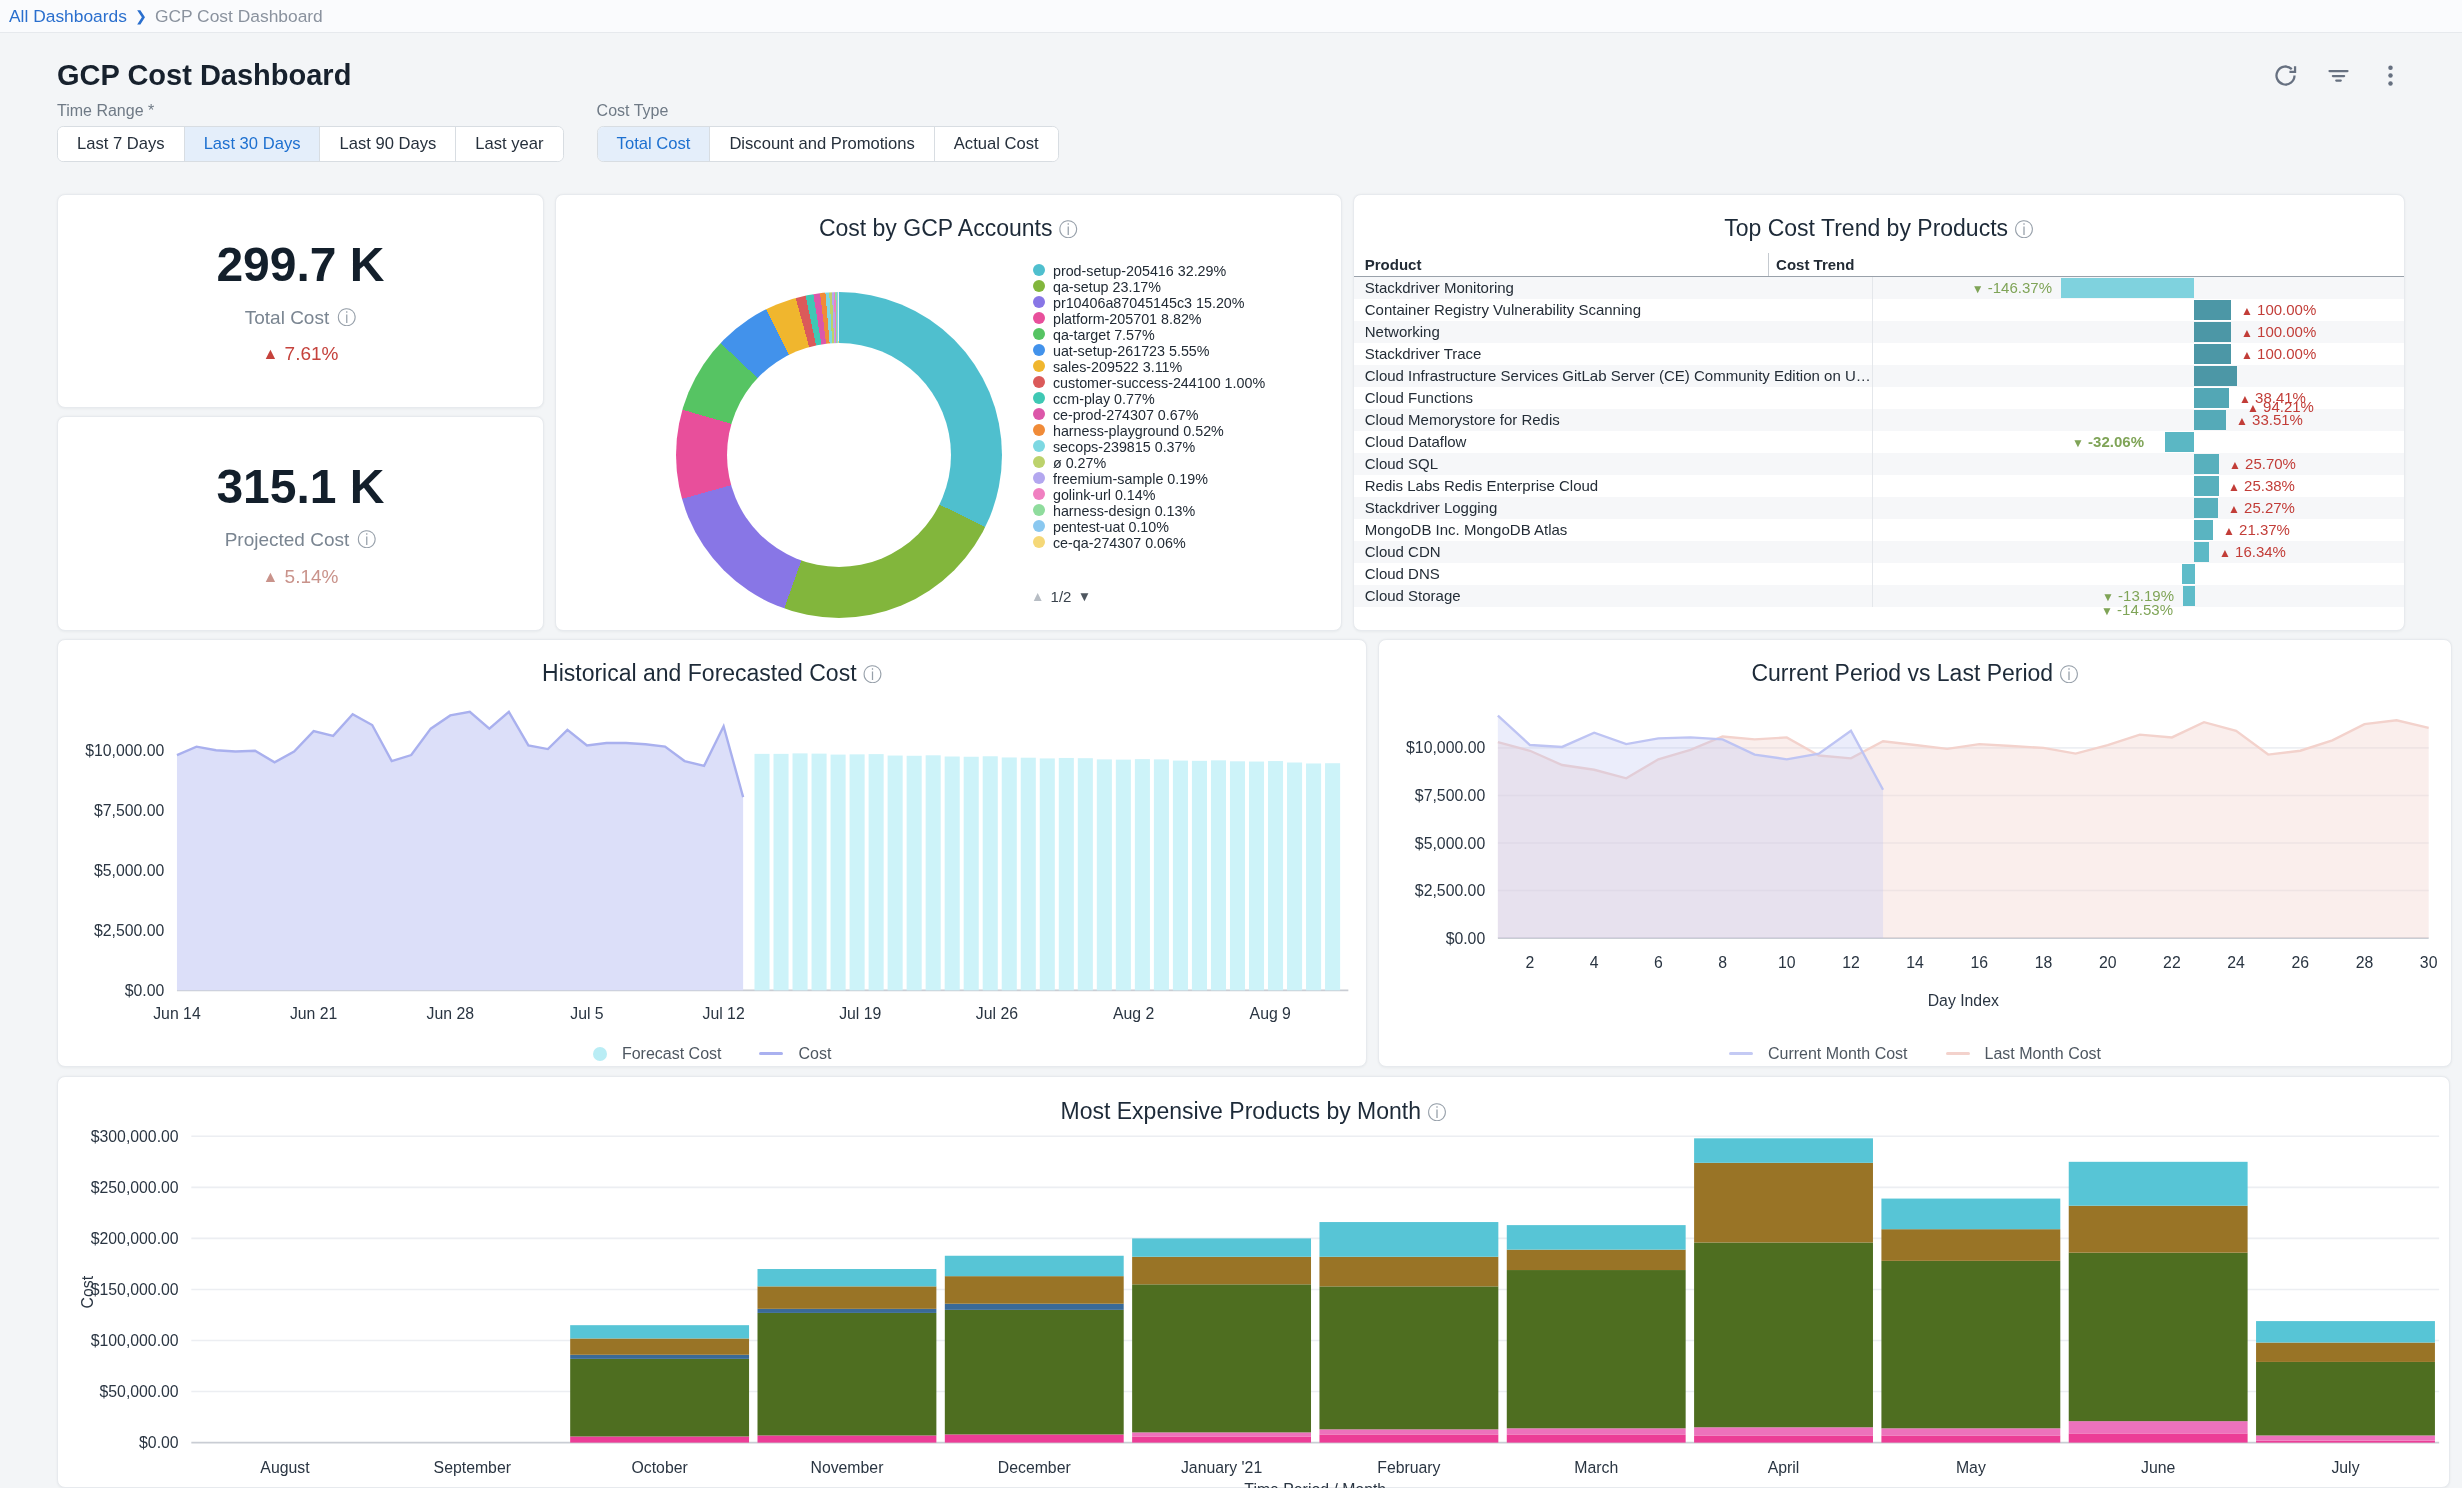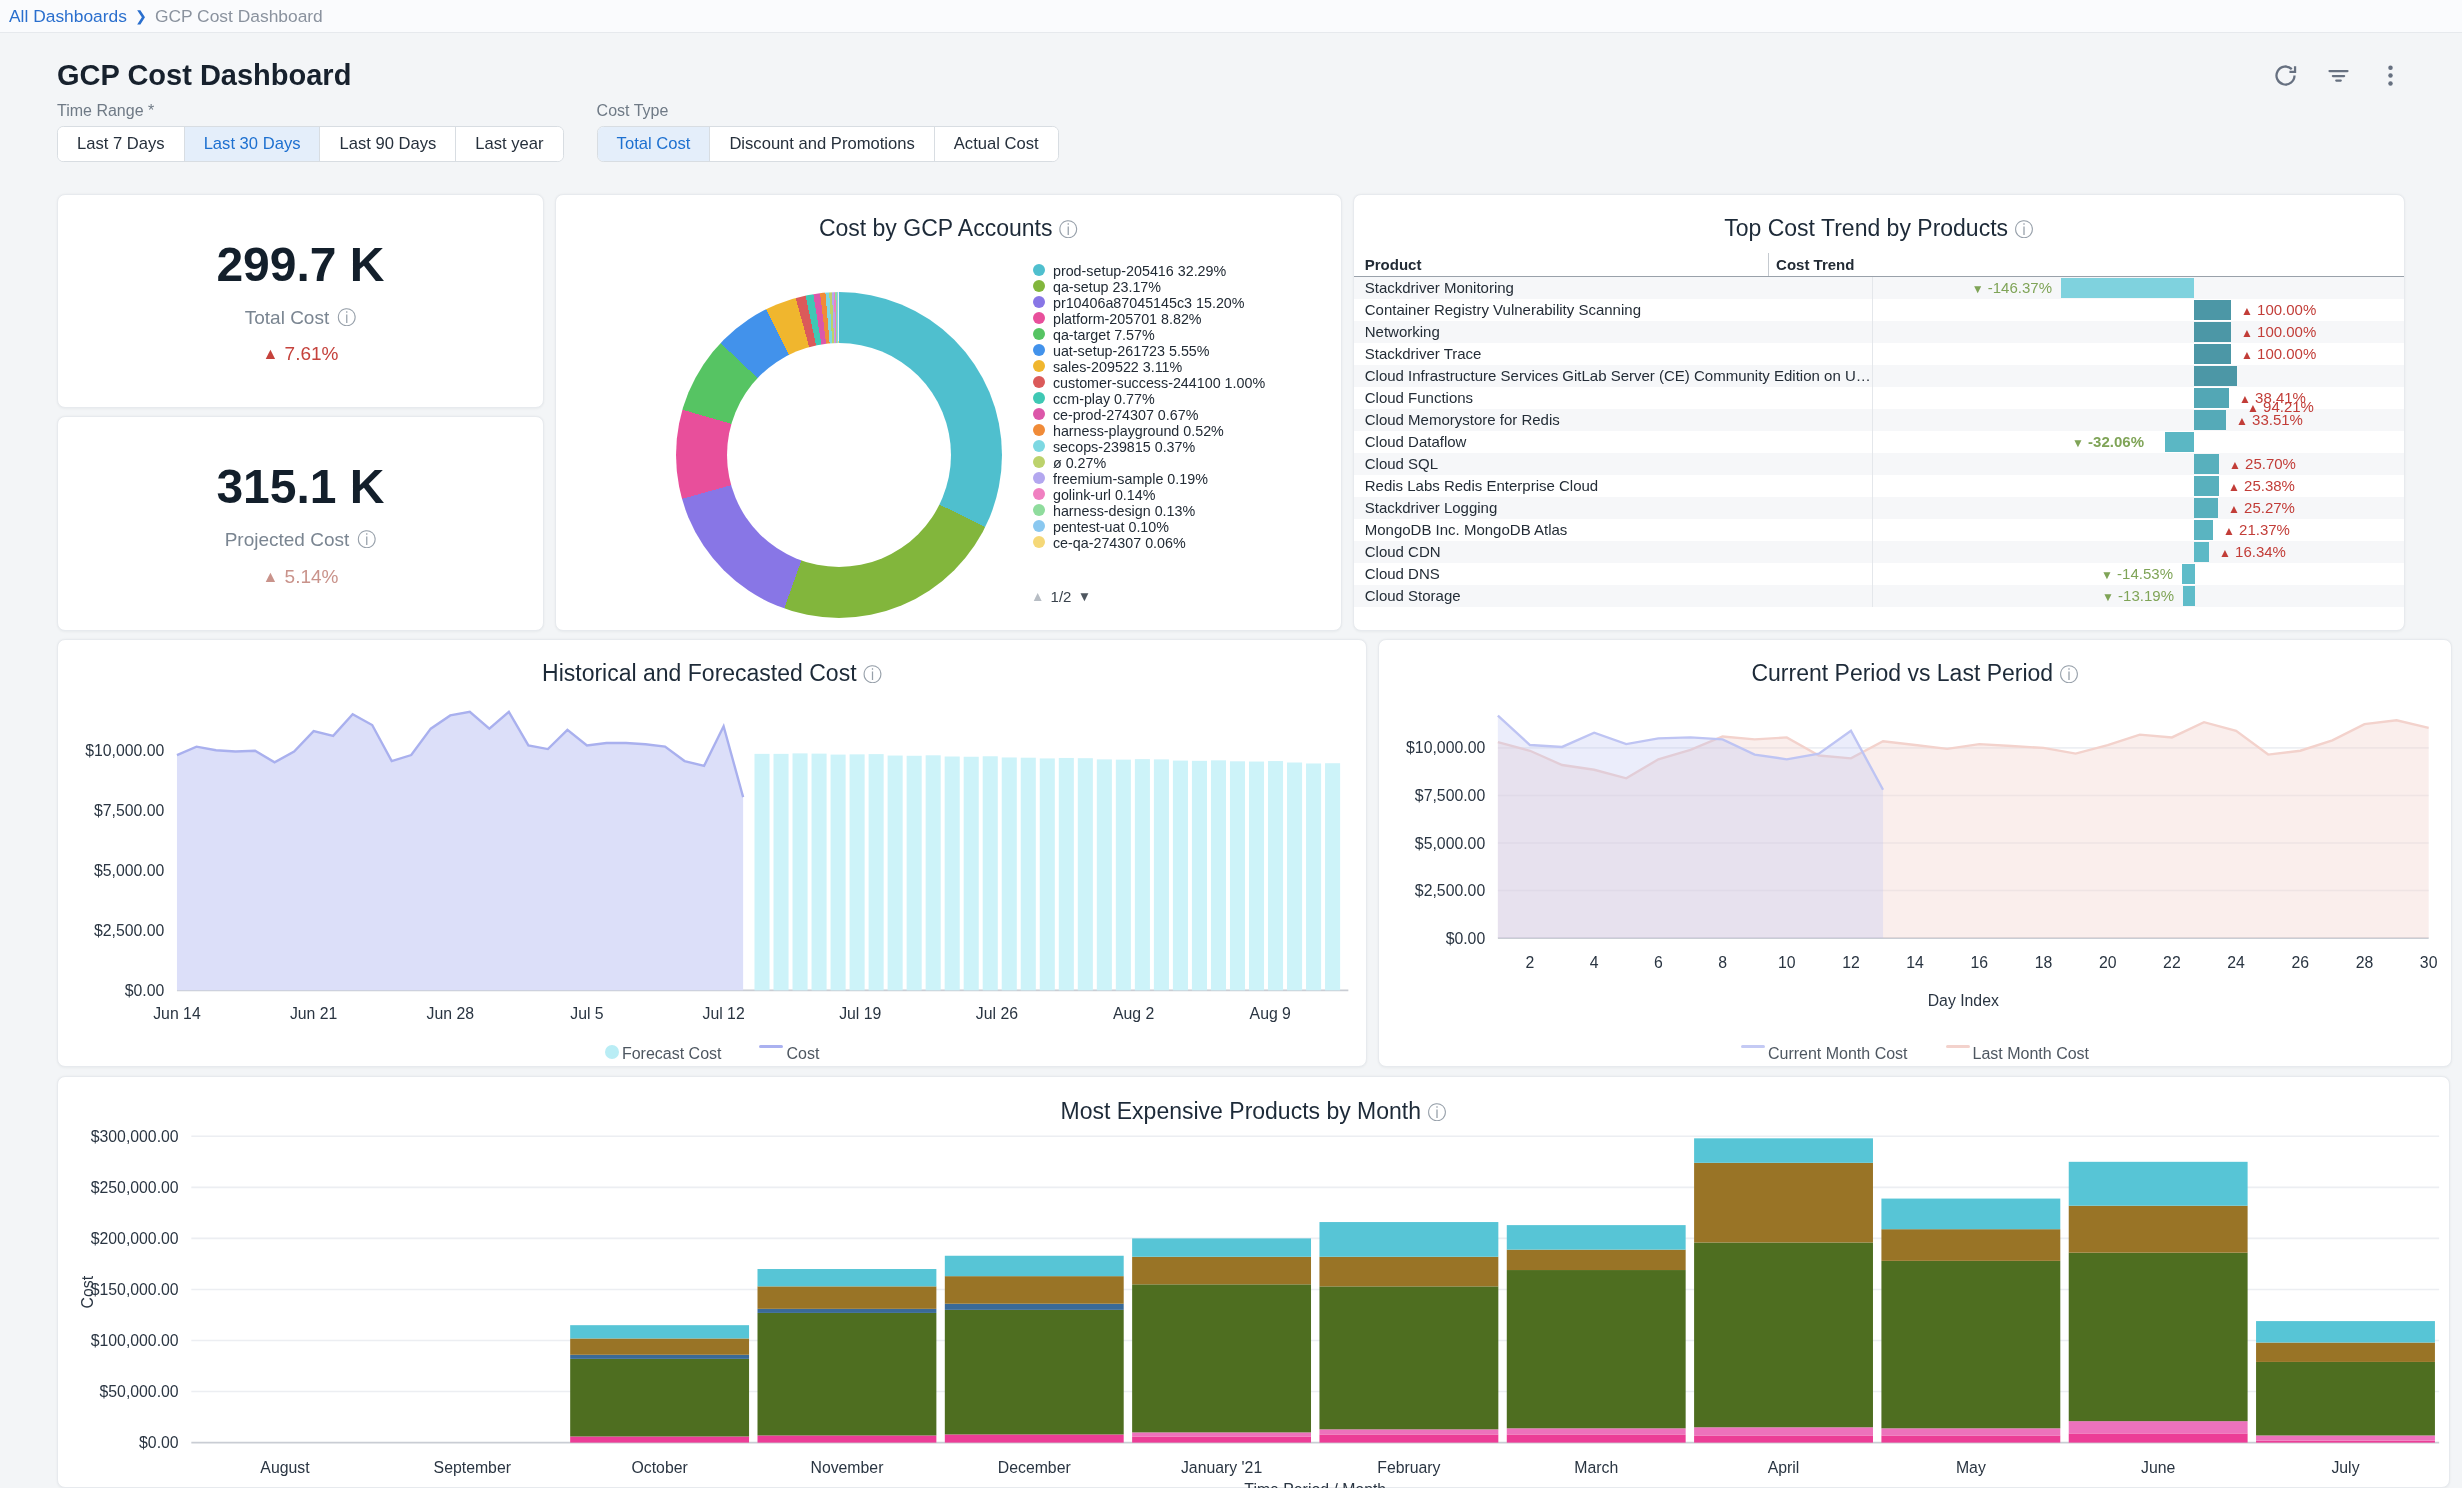--- a/index.html
+++ b/index.html
@@ -63,21 +63,21 @@
   .tbar { position:absolute; top:0.8px; bottom:0.8px; }
   .tlabel { position:absolute; top:0; height:22px; line-height:22px; white-space:nowrap; font-size:15px; }
   .tlabel .tri { font-size:12px; }
   .tlabel.up { color:#C23D38; }
   .tlabel.down { color:#7FA457; }
   
   .chart-card-left { width:1310px; height:428px; }
   .chart-card-right { width:1074px; height:428px; }
   .legend-row { display:flex; justify-content:center; gap:38px; align-items:center; margin-top:3.2px;
     font-size:16px; color:#4E5761; }
-  .legend-row .item { display:flex; gap:3px; }
+  .legend-row .item { display:flex; gap:15px; align-items:center; }
   .sw-dot { width:14.3px; height:14.3px; border-radius:50%; background:#B9EDF5; }
   .sw-line { width:24px; height:3.2px; border-radius:1.6px; }
   .bottom-card { width:2394px; height:412px; }
   .tick { font-size:20px; fill:#2A3542; }
   svg { display:block; }
 </style>
 </head>
 <body>
 
 <div class="topbar">
@@ -345,21 +345,21 @@
               <div class="tp">Cloud CDN</div>
               <div class="tt">
                 <div class="tbar" style="background: rgb(93, 185, 198); width: 15px; left: 321px;"></div>
                 <span class="tlabel up" style="left: 346px;"><span class="tri">▲</span><span> 16.34%</span></span>
               </div>
             </div>
             <div class="trow">
               <div class="tp">Cloud DNS</div>
               <div class="tt">
                 <div class="tbar" style="background: rgb(95, 188, 201); width: 12.7px; left: 309px;"></div>
-                <span class="tlabel down" style="right: 231px;"><span class="tri">▼</span><span> -14.53%</span></span>
+                <span class="tlabel down" style="right: 231px; margin-top: 36px;"><span class="tri">▼</span><span> -14.53%</span></span>
               </div>
             </div>
             <div class="trow alt">
               <div class="tp">Cloud Storage</div>
               <div class="tt">
                 <div class="tbar" style="background: rgb(95, 188, 201); width: 12px; left: 310px;"></div>
                 <span class="tlabel down" style="right: 230px;"><span class="tri">▼</span><span> -13.19%</span></span>
               </div>
             </div>
           </div>

